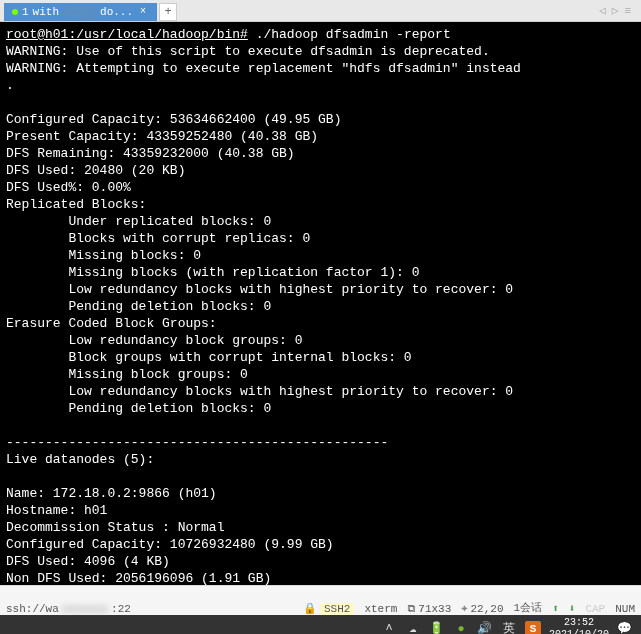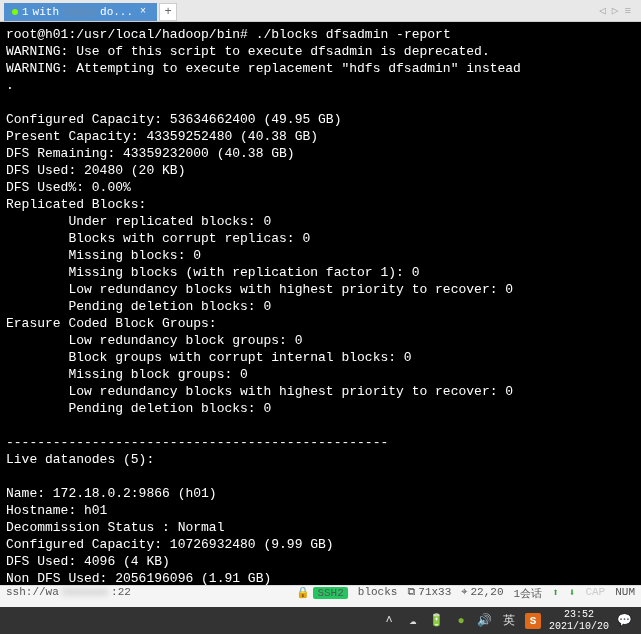--- a/index.html
+++ b/index.html
@@ -70,36 +70,36 @@
     background: #000;
     color: #fff;
     font-size: 13px;
     line-height: 17px;
     padding: 4px 6px;
     height: 563px;
     overflow: hidden;
     white-space: pre;
     font-family: "Consolas", "Courier New", monospace;
   }
-  .prompt { color: #fff; }
+  .prompt { color: #fff; text-decoration: underline; }
   .statusbar {
-    height: 22px;
+    height: 30px;
     background: #f5f5f5;
     border-top: 1px solid #ddd;
     display: flex;
-    align-items: flex-start;
+    align-items: flex-end;
     font-size: 11px;
     color: #555;
     padding: 0 6px;
     gap: 10px;
   }
   .statusbar .gap { flex: 1; }
   .sb-item { display: flex; align-items: center; gap: 3px; }
   .ssh-badge {
-    background: #22c55e;
+    background: #fef9c3;
     padding: 0 4px;
     border-radius: 2px;
   }
   .sb-green { color: #3a9c3a; }
   .taskbar {
     height: 27px;
     background: #333;
     display: flex;
     align-items: center;
     justify-content: flex-end;
@@ -150,21 +150,21 @@
     <span class="tab-close">×</span>
   </div>
   <div class="newtab">+</div>
   <div class="tabbar-right">
     <span>◁</span>
     <span>▷</span>
     <span>≡</span>
   </div>
 </div>
 
-<div class="terminal"><span class="prompt">root@h01:/usr/local/hadoop/bin#</span> <span>./blocks dfsadmin -report</span>
+<div class="terminal"><span class="prompt">root@h01:/usr/local/hadoop/bin#</span> <span>./hadoop dfsadmin -report</span>
 <span id="term-lines">WARNING: Use of this script to execute dfsadmin is deprecated.
 WARNING: Attempting to execute replacement "hdfs dfsadmin" instead
 .
 
 Configured Capacity: 53634662400 (49.95 GB)
 Present Capacity: 43359252480 (40.38 GB)
 DFS Remaining: 43359232000 (40.38 GB)
 DFS Used: 20480 (20 KB)
 DFS Used%: 0.00%
 Replicated Blocks:
@@ -195,21 +195,21 @@
   <span class="sb-item">
     <span>ssh://wa</span>
       <span class="blur">xxxxxxx</span>
       <span>:22</span>
   </span>
   <span class="gap"></span>
   <span class="sb-item">
     <span style="color:#e6b800">🔒</span>
     <span class="ssh-badge">SSH2</span>
   </span>
-  <span class="sb-item">blocks</span>
+  <span class="sb-item">xterm</span>
   <span class="sb-item">
     <span>⧉</span>
     <span>71x33</span>
   </span>
   <span class="sb-item">
     <span>⌖</span>
     <span>22,20</span>
   </span>
   <span class="sb-item">1会话</span>
   <span class="sb-item sb-green">⬆</span>

